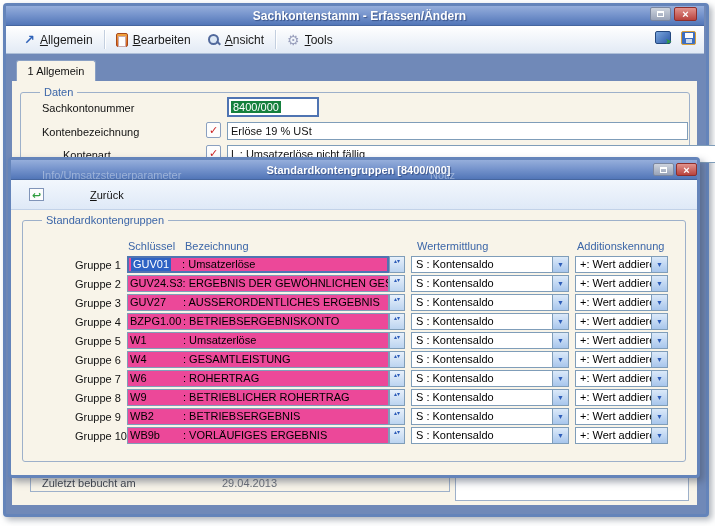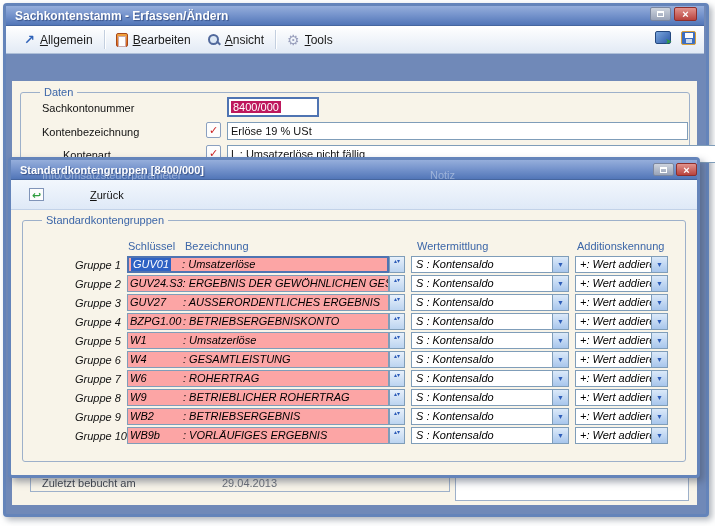--- a/index.html
+++ b/index.html
@@ -8,21 +8,21 @@
   #stage { position:relative; width:715px; height:526px; }
 
   
   .win-border { position:absolute; left:3px; top:3px; width:706px; height:514px;
     border:3px solid #6484ba; border-radius:4px;
     box-shadow:3px 3px 6px rgba(110,118,132,.55); background:#7089b8; }
   .titlebar { position:absolute; height:20px;
     background:linear-gradient(#95aedb,#7795cd 45%,#5276b8);
     color:#fff; font-size:12px; font-weight:bold; line-height:20px;
     text-shadow:1px 1px 1px rgba(20,40,90,.55); padding-left:9px;
-    border-bottom:1px solid #46669f; }
+    border-bottom:1px solid #46669f;text-align:center; }
   .tb-main { left:6px; top:6px; width:698px; }
   .winbtn { position:absolute; height:14px; border-radius:2px; text-align:center;
     font-size:9px; line-height:13px; color:#fff; cursor:default; }
   .btn-restore { width:21px; background:linear-gradient(#cdd3dd,#99a3b8);
     border:1px solid #7b87a0; }
   .btn-restore i { display:inline-block; width:7px; height:6px;
     border:1px solid #fff; border-top:2px solid #fff; margin-top:3px; }
   .btn-close { width:23px; background:linear-gradient(#e2938d,#b8433e);
     border:1px solid #8e2f2c; font-weight:bold; font-size:11px; }
 
@@ -74,21 +74,21 @@
   .gb-label { position:absolute; font-size:11px; color:#3c66a8;
     background:#f8f4e9; padding:0 4px; line-height:12px;margin-left:14px; }
   .gb-daten { left:20px; top:92px; width:670px; height:110px; }
   .lb-daten { left:26px; top:86px; }
   .field-label { position:absolute; font-size:11px; color:#111; }
   .tinput { position:absolute; background:#fff; border:1px solid #7f9db9;
     font-size:11px; line-height:15px; padding:1px 3px; color:#111;
     overflow:hidden; white-space:nowrap; }
   .in-sachkto { left:227px; top:97px; width:92px; height:20px;
     border:2px solid #4f74b2; padding:1px 2px; }
-  .sel-text { background:#be185d; color:#fff; padding:0 2px; }
+  .sel-text { background:#15803d; color:#fff; padding:0 2px; }
   .checkbtn { position:absolute; width:15px; height:16px; background:#fdfdfd;
     border:1px solid #8aa0c0; border-radius:2px; color:#cc2020;
     font-size:11px; font-weight:bold; text-align:center; line-height:14px; }
   .combo-arrow { position:absolute; right:0; top:0; bottom:0; width:17px;
     background:linear-gradient(#dbe9f9,#a8c6ec); border-left:1px solid #7f9db9;
     color:#2d5cb8; font-size:7px; text-align:center; line-height:16px; }
 
   
   .bg-gb-left { position:absolute; left:30px; top:470px; width:420px; height:22px;
     border:1px solid #9db0ca; border-top:none; }
@@ -114,24 +114,24 @@
   .ico-back { width:15px; height:13px; background:#fdfdfd;
     border:1px solid #8094b8; color:#2f9e3f; font-weight:bold; font-size:11px;
     line-height:12px; text-align:center; }
   .gb-std { left:22px; top:220px; width:664px; height:242px; }
   .lb-std { left:28px; top:214px; }
   .hdr { position:absolute; top:240px; font-size:11px; color:#3c66a8; }
   .hdr-schluessel { left:128px; } .hdr-bezeichnung { left:185px; }
   .hdr-wert { left:417px; } .hdr-add { left:577px; }
   .rows { position:absolute; left:0; top:256px; width:715px;
     display:flex; flex-direction:column; gap:2px; }
-  .grp-row { position:relative; height:17px; display:flex; align-items:center;font-style:italic; }
+  .grp-row { position:relative; height:17px; display:flex; align-items:center; }
   .rlabel { position:absolute; left:75px; width:52px; font-size:11px; color:#111; }
   .rinput { position:absolute; left:127px; width:262px; height:17px;
-    background:#fca5a5; border:1px solid #7f9db9; font-size:11px; line-height:15px;
+    background:#ec4899; border:1px solid #7f9db9; font-size:11px; line-height:15px;
     white-space:nowrap; overflow:hidden; display:flex; }
   .rinput.focused { border:2px solid #4f74b2; line-height:13px; }
   .rkey { display:inline-block; width:55px; padding-left:2px; }
   .rkey.selected { background:#2e62c4; color:#fff; width:auto; min-width:40px;
     padding:0 2px; margin-left:2px; }
   .rkey.selected + .rdesc { padding-left:11px; }
   .rdesc { display:inline-block; }
   .spin { position:absolute; left:389px; width:16px; height:17px;
     background:linear-gradient(#e7f0fb,#bcd4f0); border:1px solid #7f9db9;
     color:#2d5cb8; font-size:6px; line-height:7px; text-align:center;
@@ -180,20 +180,21 @@
       <span class="ico ico-gear">⚙</span>
       <span class="lab">Tools</span>
     </div>
     <div class="tb-right">
       <span class="ico ico-book"></span>
       <span class="ico ico-save"></span>
     </div>
   </div>
 
   <div class="client"></div>
+  <div class="tab">1 Allgemein</div>
   <div class="tabpage"></div>
 
   <div class="groupbox gb-daten"></div>
   <div class="gb-label lb-daten">Daten</div>
 
   <div class="field-label" style="left:42px; top:102px;">Sachkontonummer</div>
   <div class="tinput in-sachkto"><span class="sel-text">8400/000</span></div>
 
   <div class="field-label" style="left:42px; top:126px;">Kontenbezeichnung</div>
   <div class="checkbtn" style="left:206px; top:122px;"><span>✓</span></div>

